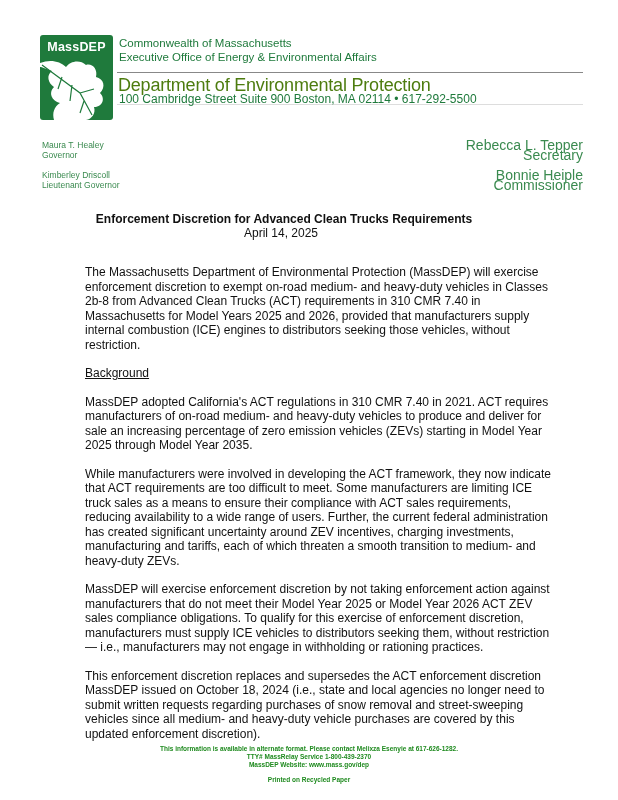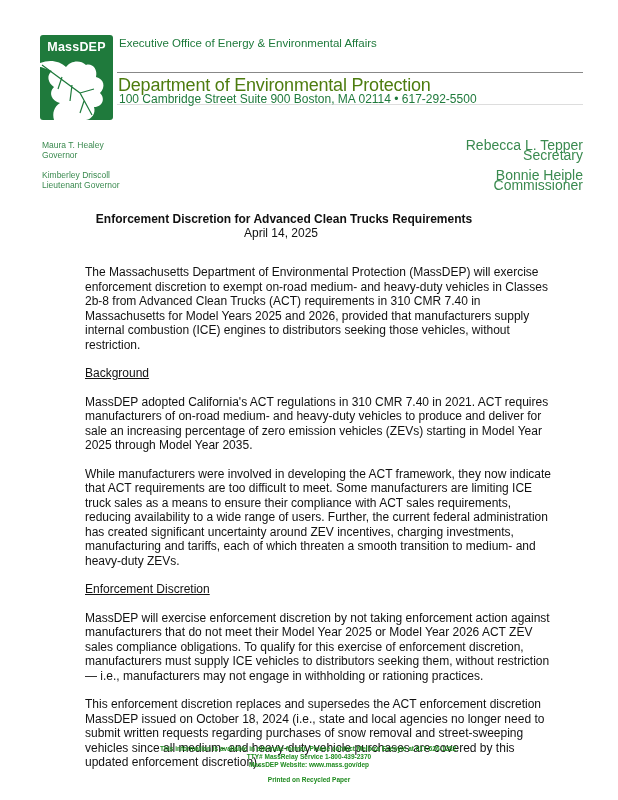--- a/index.html
+++ b/index.html
@@ -34,20 +34,21 @@
 
 <div class="logo">
   <div class="brand">MassDEP</div>
   <svg width="72" height="65" viewBox="0 0 72 65">
     <path d="M0 8 C10 4, 20 6, 26 12 C30 6, 40 4, 46 10 C52 8, 58 14, 56 22 C64 24, 66 32, 60 38 C66 44, 62 52, 54 52 C56 58, 52 64, 46 65 L14 65 C12 58, 14 52, 20 48 C12 46, 8 38, 14 32 C8 28, 6 20, 12 16 C6 14, 2 12, 0 12 Z" fill="#ffffff"></path>
     <path d="M2 10 L40 38 L52 60 M22 22 L18 34 M32 30 L30 46 M40 38 L54 34 M44 46 L40 58" stroke="#1f7a3c" stroke-width="1.2" fill="none"></path>
   </svg>
 </div>
 
 <div class="agency">
+  <div>Commonwealth of Massachusetts</div>
   <div>Executive Office of Energy &amp; Environmental Affairs</div>
 </div>
 <div class="rule1"></div>
 <div class="dept-title">Department of Environmental Protection</div>
 <div class="rule2"></div>
 <div class="address">100 Cambridge Street Suite 900 Boston, MA 02114 • 617-292-5500</div>
 
 <div class="officials-left">
   <div class="official">
     <div>Maura T. Healey</div>
@@ -71,21 +72,20 @@
 </div>
 
 <div class="doc-title">Enforcement Discretion for Advanced Clean Trucks Requirements</div>
 <div class="doc-date">April 14, 2025</div>
 
 <div class="body">
   <p>The Massachusetts Department of Environmental Protection (MassDEP) will exercise enforcement discretion to exempt on-road medium- and heavy-duty vehicles in Classes 2b-8 from Advanced Clean Trucks (ACT) requirements in 310 CMR 7.40 in Massachusetts for Model Years 2025 and 2026, provided that manufacturers supply internal combustion (ICE) engines to distributors seeking those vehicles, without restriction.</p>
   <p class="heading">Background</p>
   <p>MassDEP adopted California's ACT regulations in 310 CMR 7.40 in 2021. ACT requires manufacturers of on-road medium- and heavy-duty vehicles to produce and deliver for sale an increasing percentage of zero emission vehicles (ZEVs) starting in Model Year 2025 through Model Year 2035.</p>
   <p>While manufacturers were involved in developing the ACT framework, they now indicate that ACT requirements are too difficult to meet. Some manufacturers are limiting ICE truck sales as a means to ensure their compliance with ACT sales requirements, reducing availability to a wide range of users. Further, the current federal administration has created significant uncertainty around ZEV incentives, charging investments, manufacturing and tariffs, each of which threaten a smooth transition to medium- and heavy-duty ZEVs.</p>
-  <p class="heading">Enforcement Discretion</p>
   <p>MassDEP will exercise enforcement discretion by not taking enforcement action against manufacturers that do not meet their Model Year 2025 or Model Year 2026 ACT ZEV sales compliance obligations. To qualify for this exercise of enforcement discretion, manufacturers must supply ICE vehicles to distributors seeking them, without restriction — i.e., manufacturers may not engage in withholding or rationing practices.</p>
   <p>This enforcement discretion replaces and supersedes the ACT enforcement discretion MassDEP issued on October 18, 2024 (i.e., state and local agencies no longer need to submit written requests regarding purchases of snow removal and street-sweeping vehicles since all medium- and heavy-duty vehicle purchases are covered by this updated enforcement discretion).</p>
 </div>
 
 <div class="footer">
   <div>This information is available in alternate format. Please contact Melixza Esenyie at 617-626-1282.</div>
   <div>TTY# MassRelay Service 1-800-439-2370</div>
   <div>MassDEP Website: www.mass.gov/dep</div>
   <div class="recycled">Printed on Recycled Paper</div>
 </div>

